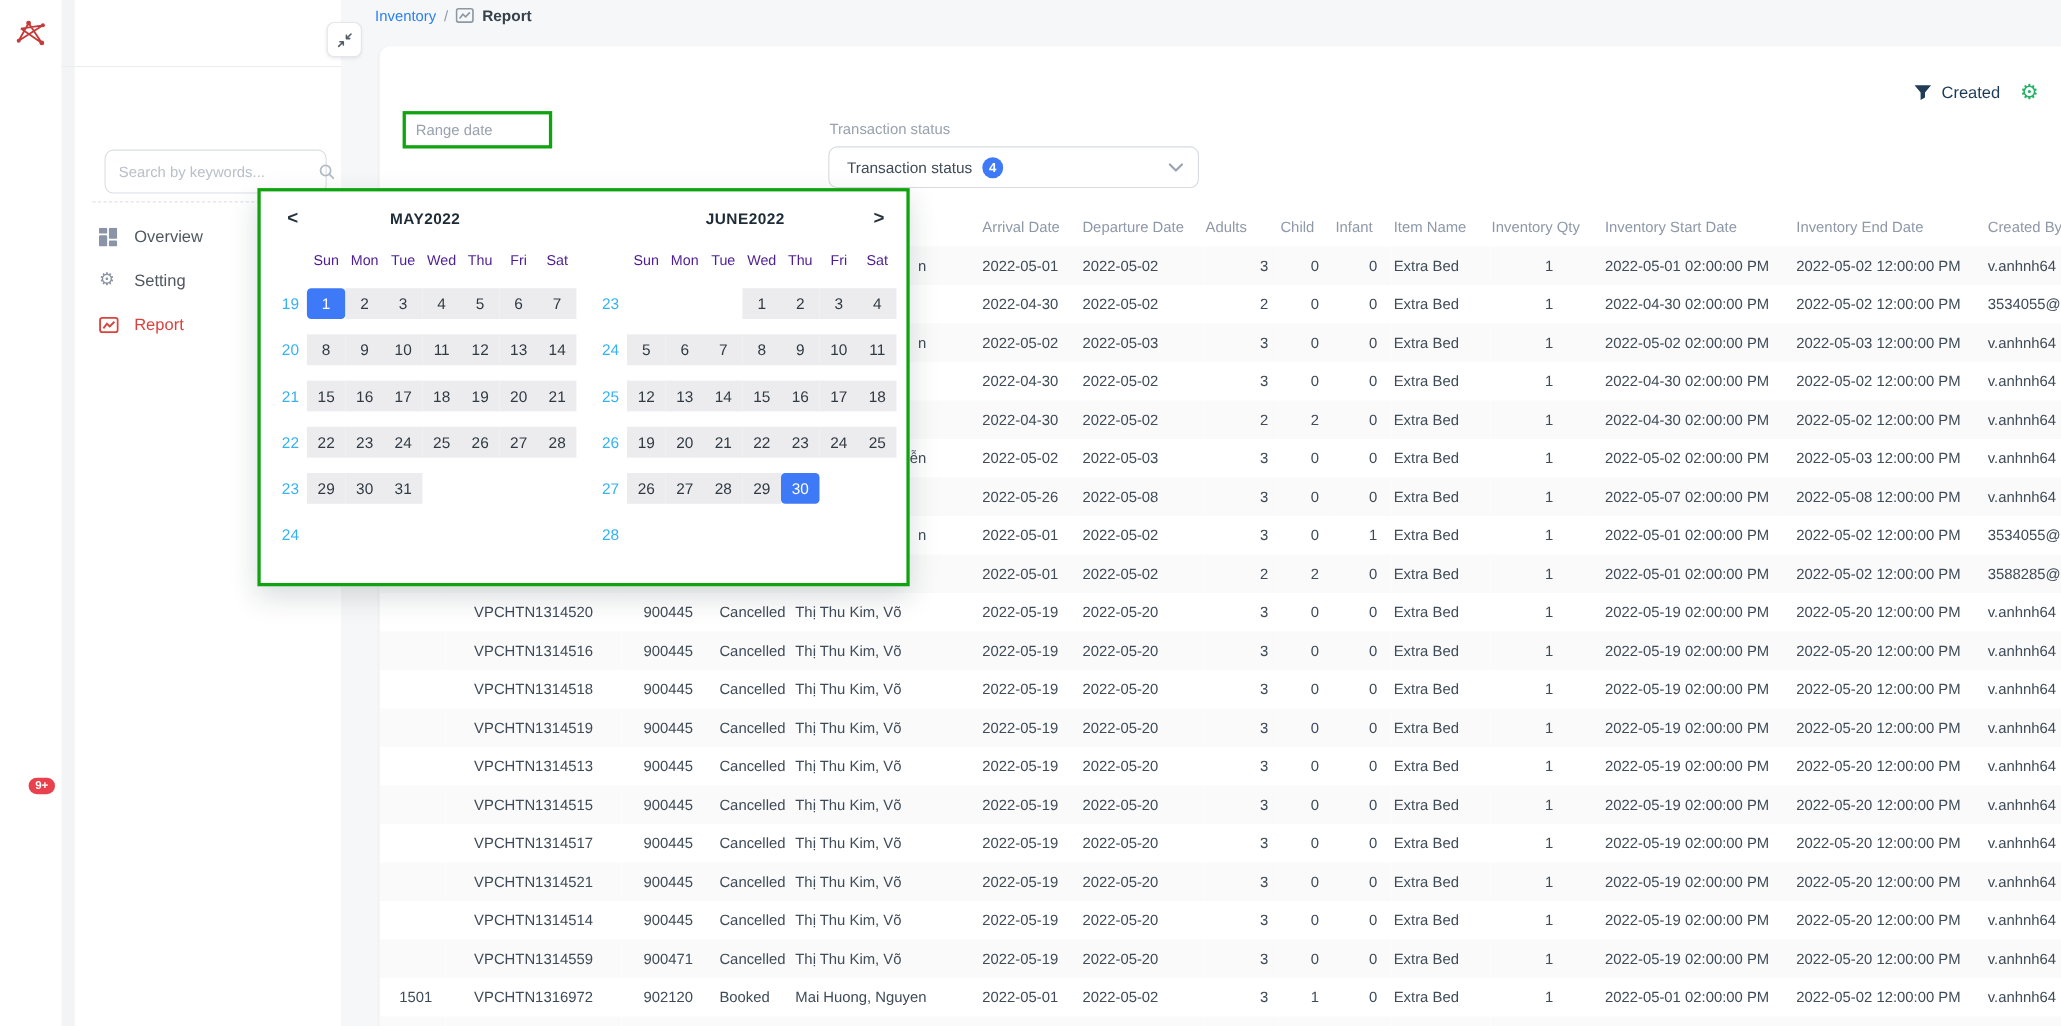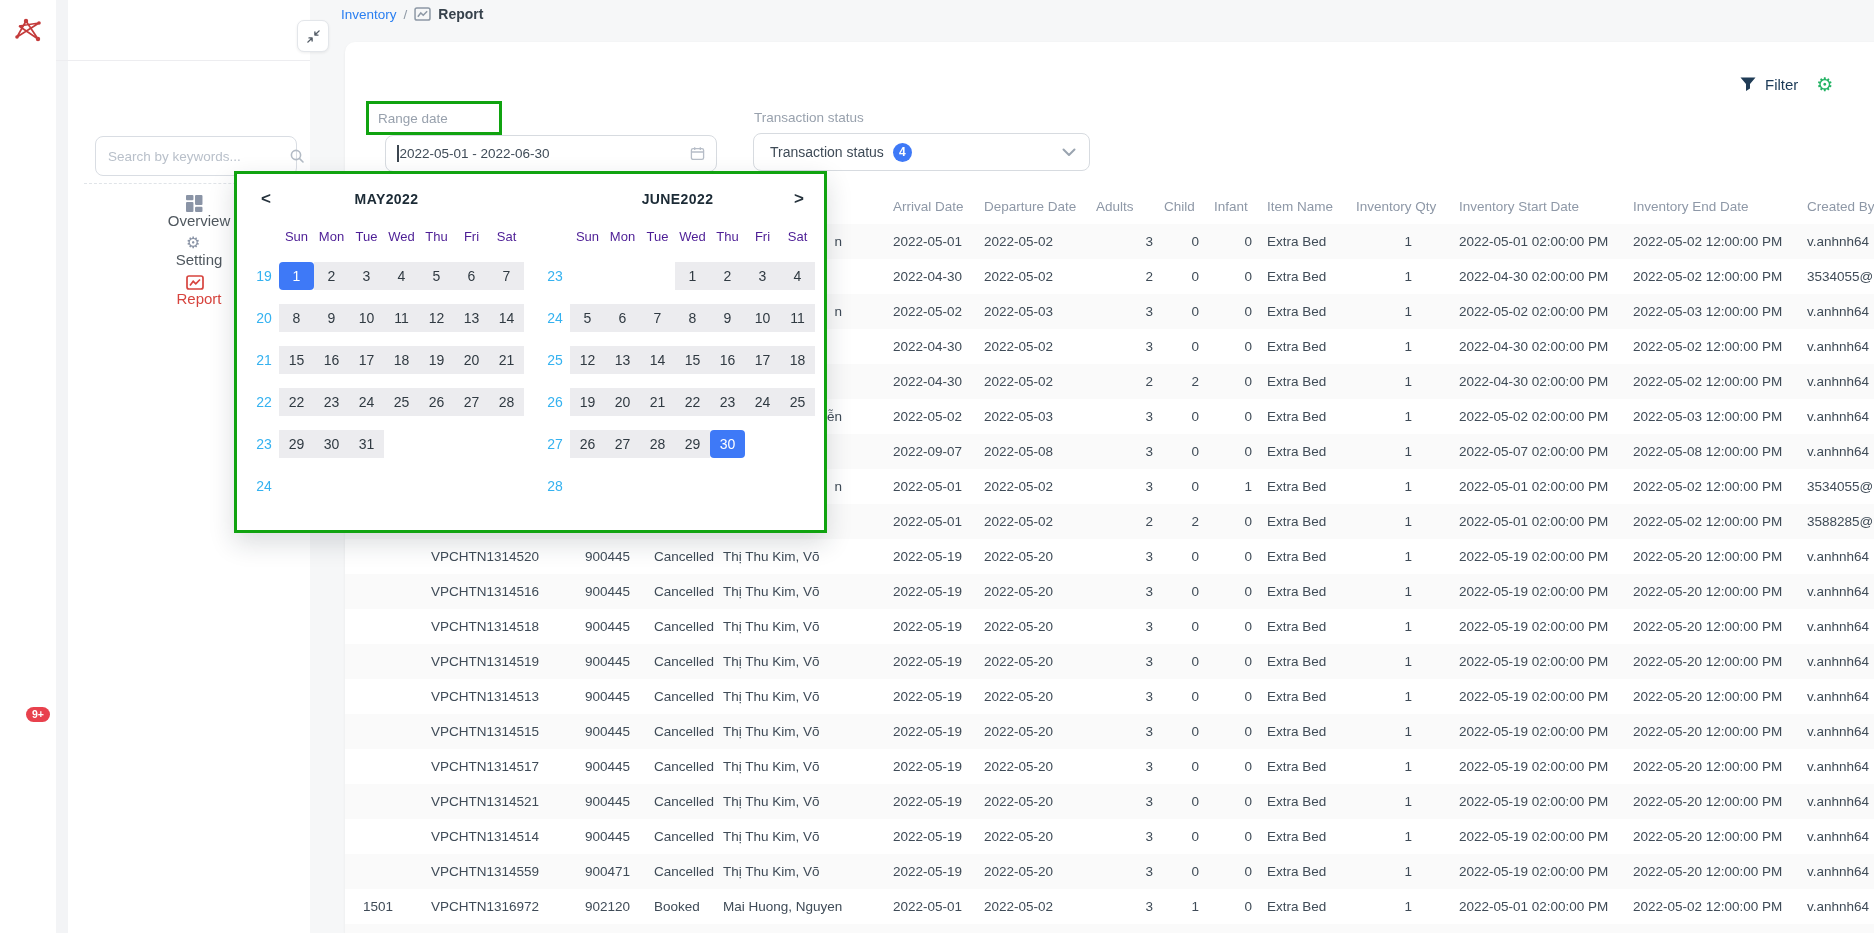--- a/index.html
+++ b/index.html
@@ -20,21 +20,21 @@
   .collapse-btn{position:absolute;left:297px;top:20px;width:30px;height:30px;background:#fff;border:1px solid #e3e6ea;
                 border-radius:7px;box-shadow:0 1px 3px rgba(0,0,0,.07);z-index:8;display:flex;align-items:center;justify-content:center;cursor:pointer;}
   .search-box{position:absolute;left:95px;top:136px;width:200px;height:38px;border:1px solid #d9dde3;border-radius:8px;
               background:#fff;z-index:6;display:flex;align-items:center;}
   .search-box input{flex:1;border:0;outline:0;background:transparent;padding:0 4px 0 12px;font-size:13.5px;color:#404040;
                     font-family:"Liberation Sans",sans-serif;}
   .search-box input::placeholder{color:#b9c0ca;}
   .search-glyph{margin-right:10px;display:flex;}
   .dashed-divider{position:absolute;left:84px;top:183px;width:212px;border-top:1px dashed #e0e4e8;z-index:6;}
   .menu{position:absolute;left:84px;top:195px;width:218px;z-index:6;}
-  .menu-item{height:40px;display:flex;align-items:center;cursor:pointer;flex-direction:column;}
+  .menu-item{height:40px;display:flex;align-items:center;cursor:pointer;}
   .menu-item .mi-icon{width:20px;margin-left:6px;display:flex;align-items:center;}
   .menu-item .mi-label{margin-left:12px;font-size:15px;color:#50585f;}
   .menu-item.active .mi-label{color:#d7443e;}
   
   .breadcrumb{position:absolute;left:341px;top:4px;height:20px;display:flex;align-items:center;gap:7px;z-index:2;font-size:13.5px;}
   .bc-link{color:#2a7ff1;cursor:pointer;}
   .bc-sep{color:#8e99a5;}
   .bc-page{color:#37424c;font-weight:bold;font-size:14px;}
   .card{position:absolute;left:345px;top:42px;width:1630px;height:900px;background:#fff;border-radius:10px;
         box-shadow:0 1px 3px rgba(0,0,0,.06);z-index:1;}
@@ -218,48 +218,38 @@
       </svg>
     </span>
     <span class="bc-page">Report</span>
   </div>
 
   <div class="card"></div>
 
   <div class="range-annot">
     <span class="filter-label">Range date</span>
   </div>
-  <div class="fake-input">
-    <span class="caret"></span>
-    <span class="val">2022-05-01 - 2022-06-30</span>
-    <span class="cal-glyph">
-      <svg viewBox="0 0 16 16" width="15" height="15" fill="none" stroke="#b6bdc7" stroke-width="1.4">
-        <rect x="1.5" y="2.8" width="13" height="11.5" rx="1.8"></rect>
-          <path d="M1.5 6.4h13M5 1.2v3M11 1.2v3"></path>
-      </svg>
-    </span>
-  </div>
   <div class="tx-label">Transaction status</div>
   <div class="tx-select">
     <span class="val">Transaction status</span>
     <span class="tx-badge">4</span>
     <span class="chev">
       <svg width="14" height="9" viewBox="0 0 14 9" fill="none" stroke="#9aa4b0" stroke-width="2" stroke-linecap="round" stroke-linejoin="round">
         <path d="M1.5 1.5 7 7l5.5-5.5"></path>
       </svg>
     </span>
   </div>
 
   <div class="toolbar">
     <span style="display:flex;">
       <svg viewBox="0 0 16 15" width="16" height="15" fill="#203c56">
           <path d="M.5.5h15L10 7v4.6L6 14V7z"></path>
         </svg>
     </span>
-    <span class="flt-label">Filter</span>
+    <span class="flt-label">Created</span>
     <span class="gear-btn">⚙</span>
   </div>
 
   <div class="tbl-wrap">
     <table class="data">
       <colgroup>
           <col class="c-num">
           <col class="c-code">
           <col class="c-book">
           <col class="c-status">
@@ -396,21 +386,21 @@
             <td class="c-start">2022-05-02 02:00:00 PM</td>
             <td class="c-end">2022-05-03 12:00:00 PM</td>
             <td class="c-created">v.anhnh64</td>
           </tr>
           <tr class="odd">
             <td class="c-num"></td>
             <td class="c-code"></td>
             <td class="c-book"></td>
             <td class="c-status"></td>
             <td class="c-name frag"></td>
-            <td class="c-arr">2022-09-07</td>
+            <td class="c-arr">2022-05-26</td>
             <td class="c-dep">2022-05-08</td>
             <td class="c-adults">3</td>
             <td class="c-child">0</td>
             <td class="c-infant">0</td>
             <td class="c-item">Extra Bed</td>
             <td class="c-qty">1</td>
             <td class="c-start">2022-05-07 02:00:00 PM</td>
             <td class="c-end">2022-05-08 12:00:00 PM</td>
             <td class="c-created">v.anhnh64</td>
           </tr>

